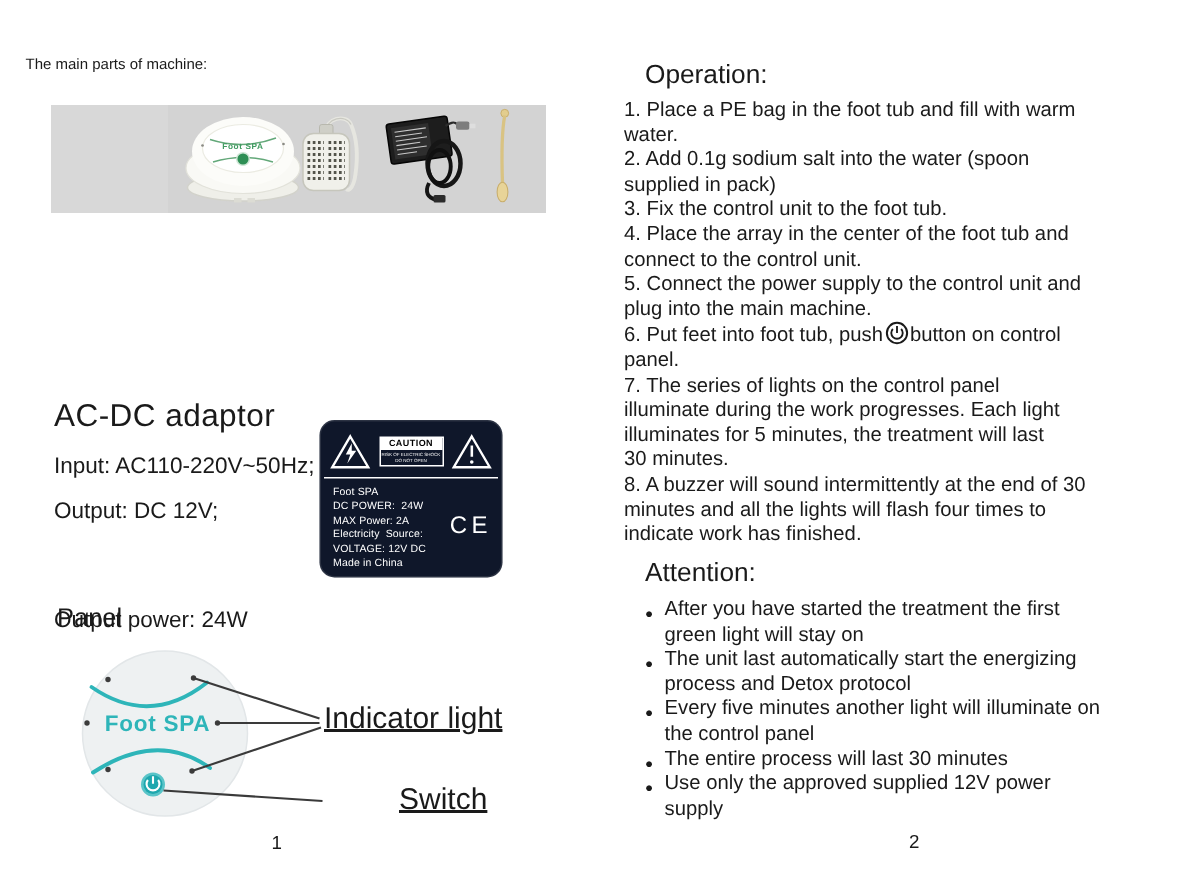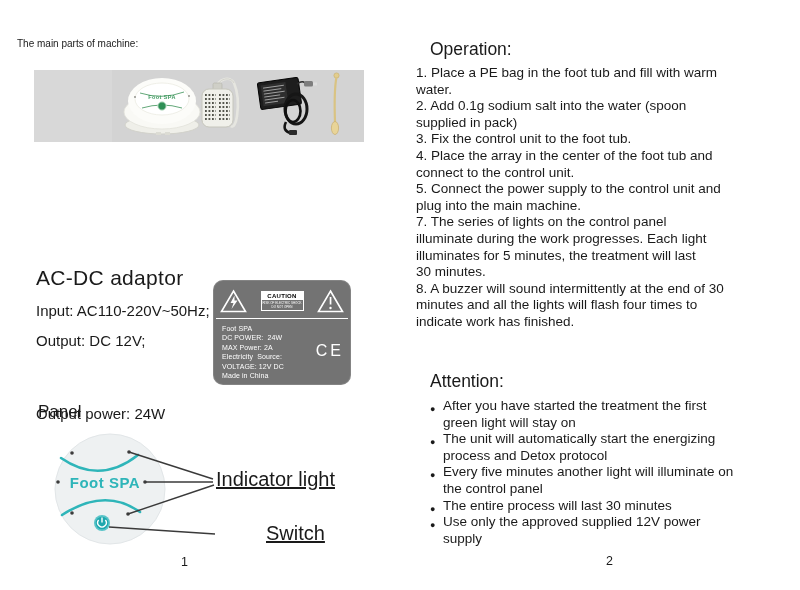--- a/index.html
+++ b/index.html
@@ -10,21 +10,21 @@
   .abs{position:absolute;}
 
   
   .parts-heading{left:17px;top:38px;font-size:10px;}
   .photo-strip{left:34px;top:70px;width:330px;height:72px;background:#d3d3d3;}
   .adaptor-heading{left:36px;top:266px;font-size:21px;letter-spacing:0.3px;}
   .spec{left:36px;font-size:15px;}
   .spec-0{top:302px;} .spec-1{top:332px;} .spec-2{top:361px;margin-top:44px;}
 
   .plate{
-    left:213px;top:280px;width:138px;height:105px;background:#737373;
+    left:213px;top:280px;width:122px;height:105px;background:#0f172a;
     border-radius:10px;box-shadow:inset 0 0 0 1px rgba(255,255,255,0.12);
   }
   .plate-top{position:absolute;top:6px;left:7px;right:7px;height:30px;
     display:flex;justify-content:space-between;align-items:center;}
   .caution-box{width:41px;border:1px solid #fff;}
   .caution-cap{display:block;background:#ffffff;color:#000;font-size:6px;font-weight:bold;
     text-align:center;line-height:8px;letter-spacing:0.3px;}
   .caution-fine{display:block;color:#fff;font-size:3px;line-height:4px;text-align:center;
     white-space:pre-line;padding:1px 0 1.5px;}
   .plate-divider{position:absolute;top:38px;left:3px;right:3px;border-top:1.5px solid #ffffff;}
@@ -209,35 +209,41 @@
     <div class="abs steps">
       <p>1. Place a PE bag in the foot tub and fill with warm
 water.</p>
       <p>2. Add 0.1g sodium salt into the water (spoon
 supplied in pack)</p>
       <p>3. Fix the control unit to the foot tub.</p>
       <p>4. Place the array in the center of the foot tub and
 connect to the control unit.</p>
       <p>5. Connect the power supply to the control unit and
 plug into the main machine.</p>
+      <p><span>6. Put feet into foot tub, push</span><svg class="power-icon" width="16" height="16" viewBox="0 0 18 18">
+           <circle cx="9" cy="9" r="7.6" fill="none" stroke="#1a1a1a" stroke-width="1.5"></circle>
+           <path d="M5.9,6 a4.3,4.3 0 1 0 6.2,0" fill="none" stroke="#1a1a1a" stroke-width="1.4"></path>
+           <line x1="9" y1="3.8" x2="9" y2="9" stroke="#1a1a1a" stroke-width="1.4"></line>
+        </svg><span>button on control
+panel.</span></p>
       <p>7. The series of lights on the control panel
 illuminate during the work progresses. Each light
 illuminates for 5 minutes, the treatment will last
 30 minutes.</p>
       <p>8. A buzzer will sound intermittently at the end of 30
 minutes and all the lights will flash four times to
 indicate work has finished.</p>
     </div>
 
     <div class="abs att-heading">Attention:</div>
 
     <div class="abs bullets">
       <div class="bullet-item">After you have started the treatment the first
 green light will stay on</div>
-      <div class="bullet-item">The unit will automatically start the energizing
+      <div class="bullet-item">The unit last automatically start the energizing
 process and Detox protocol</div>
       <div class="bullet-item">Every five minutes another light will illuminate on
 the control panel</div>
       <div class="bullet-item">The entire process will last 30 minutes</div>
       <div class="bullet-item">Use only the approved supplied 12V power
 supply</div>
     </div>
 
     <div class="abs pageno pageno-2">2</div>
   </section>

